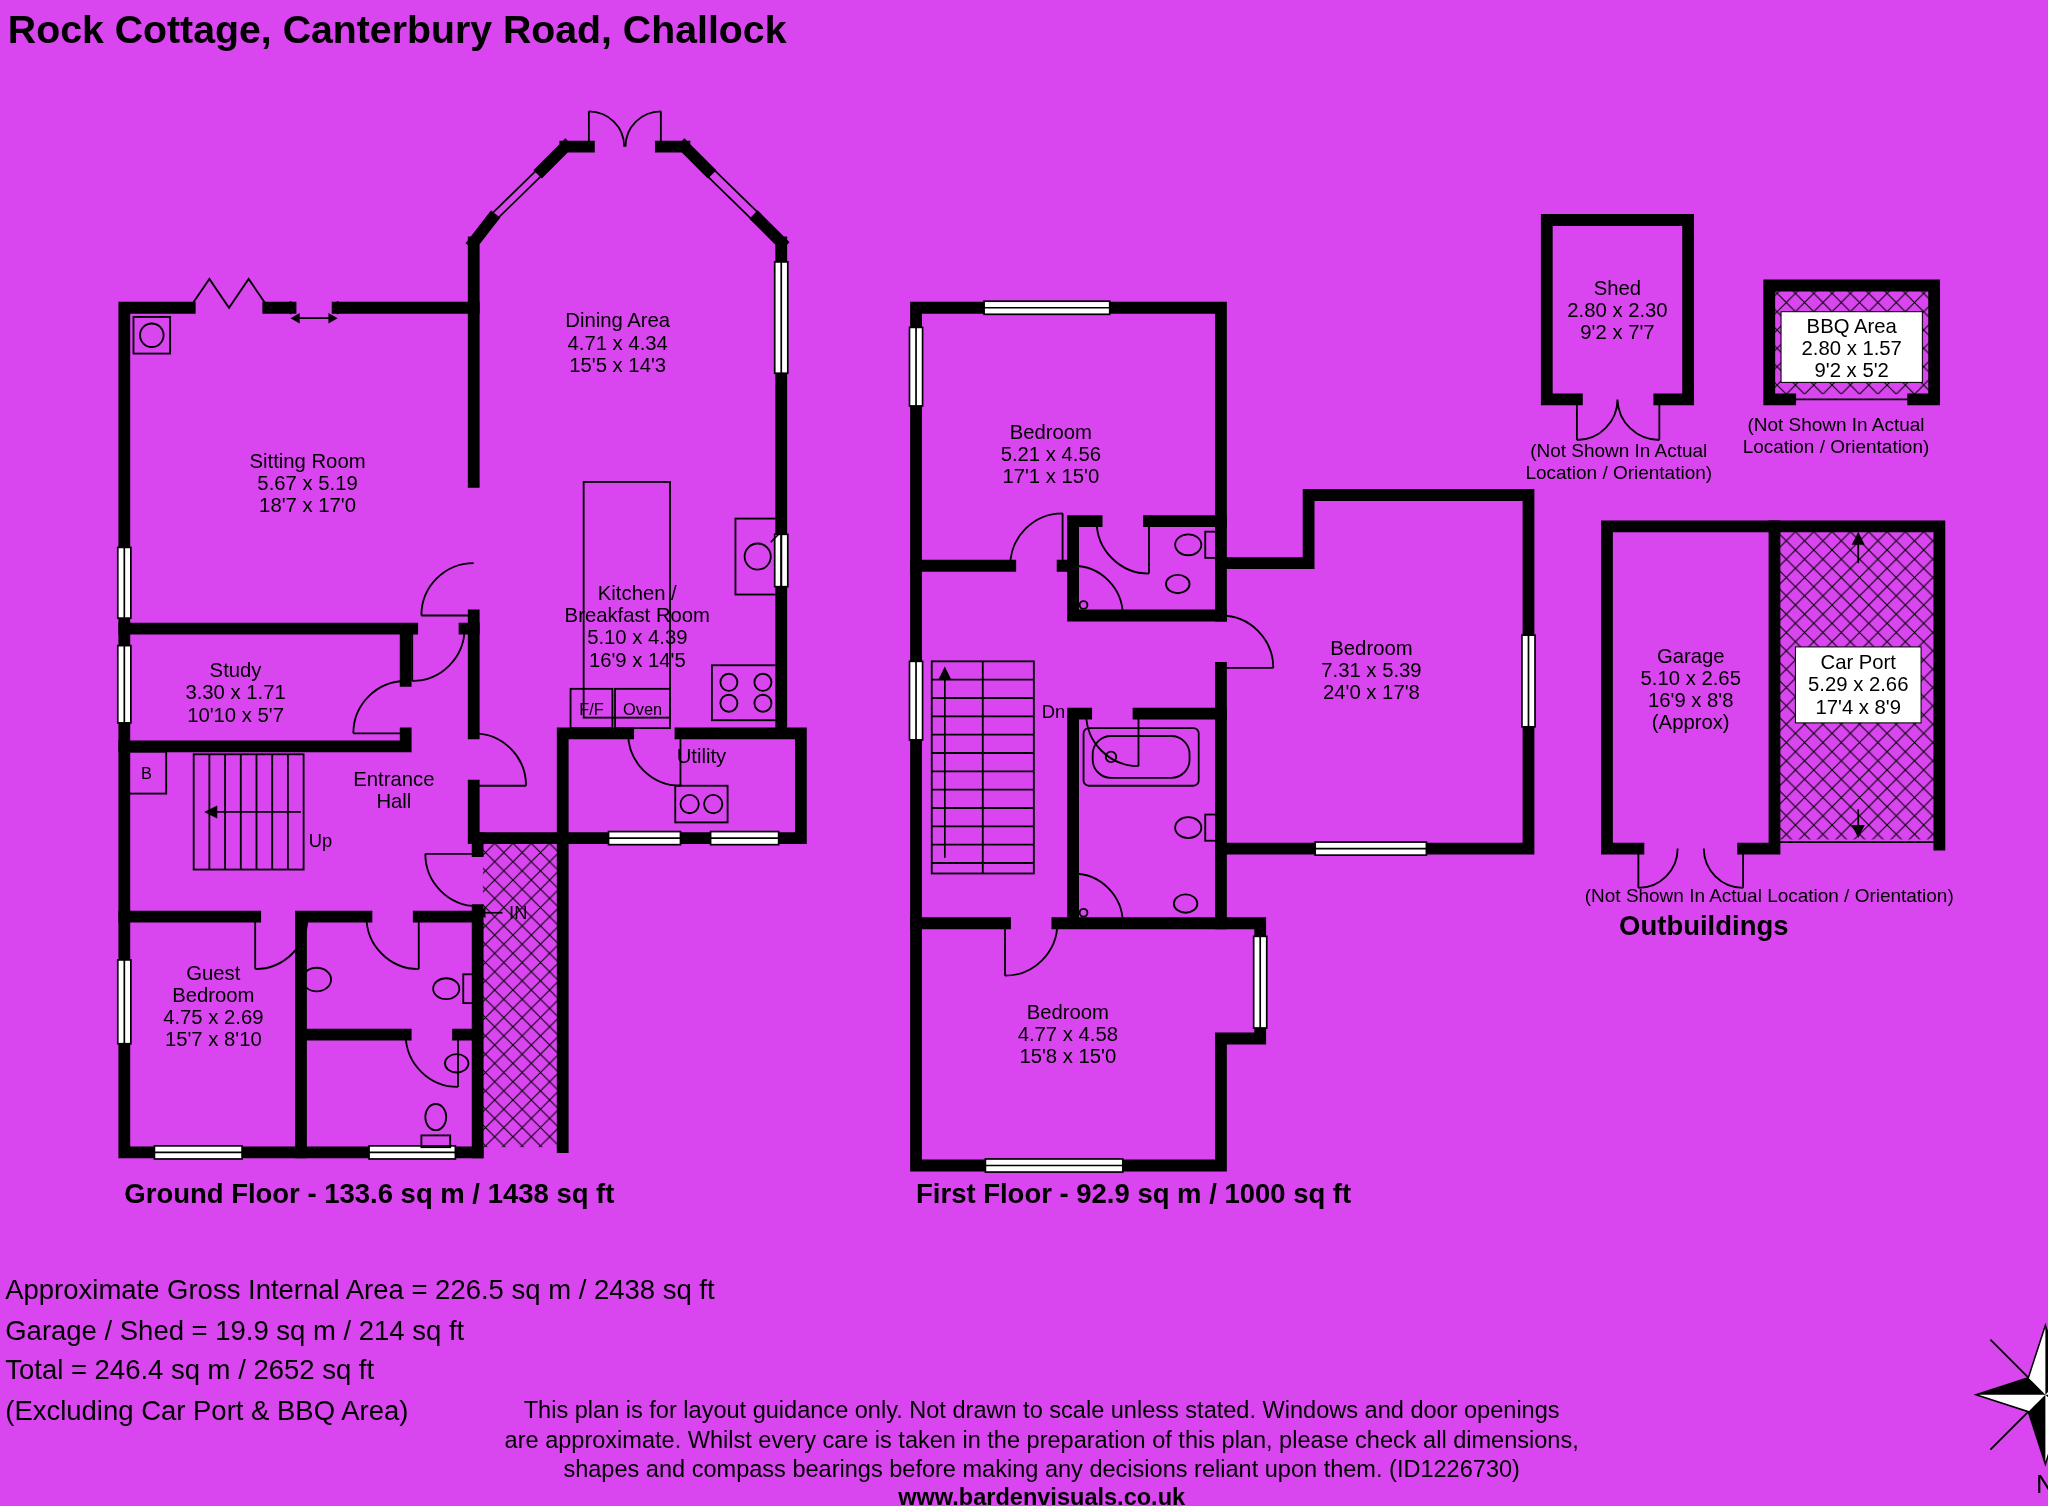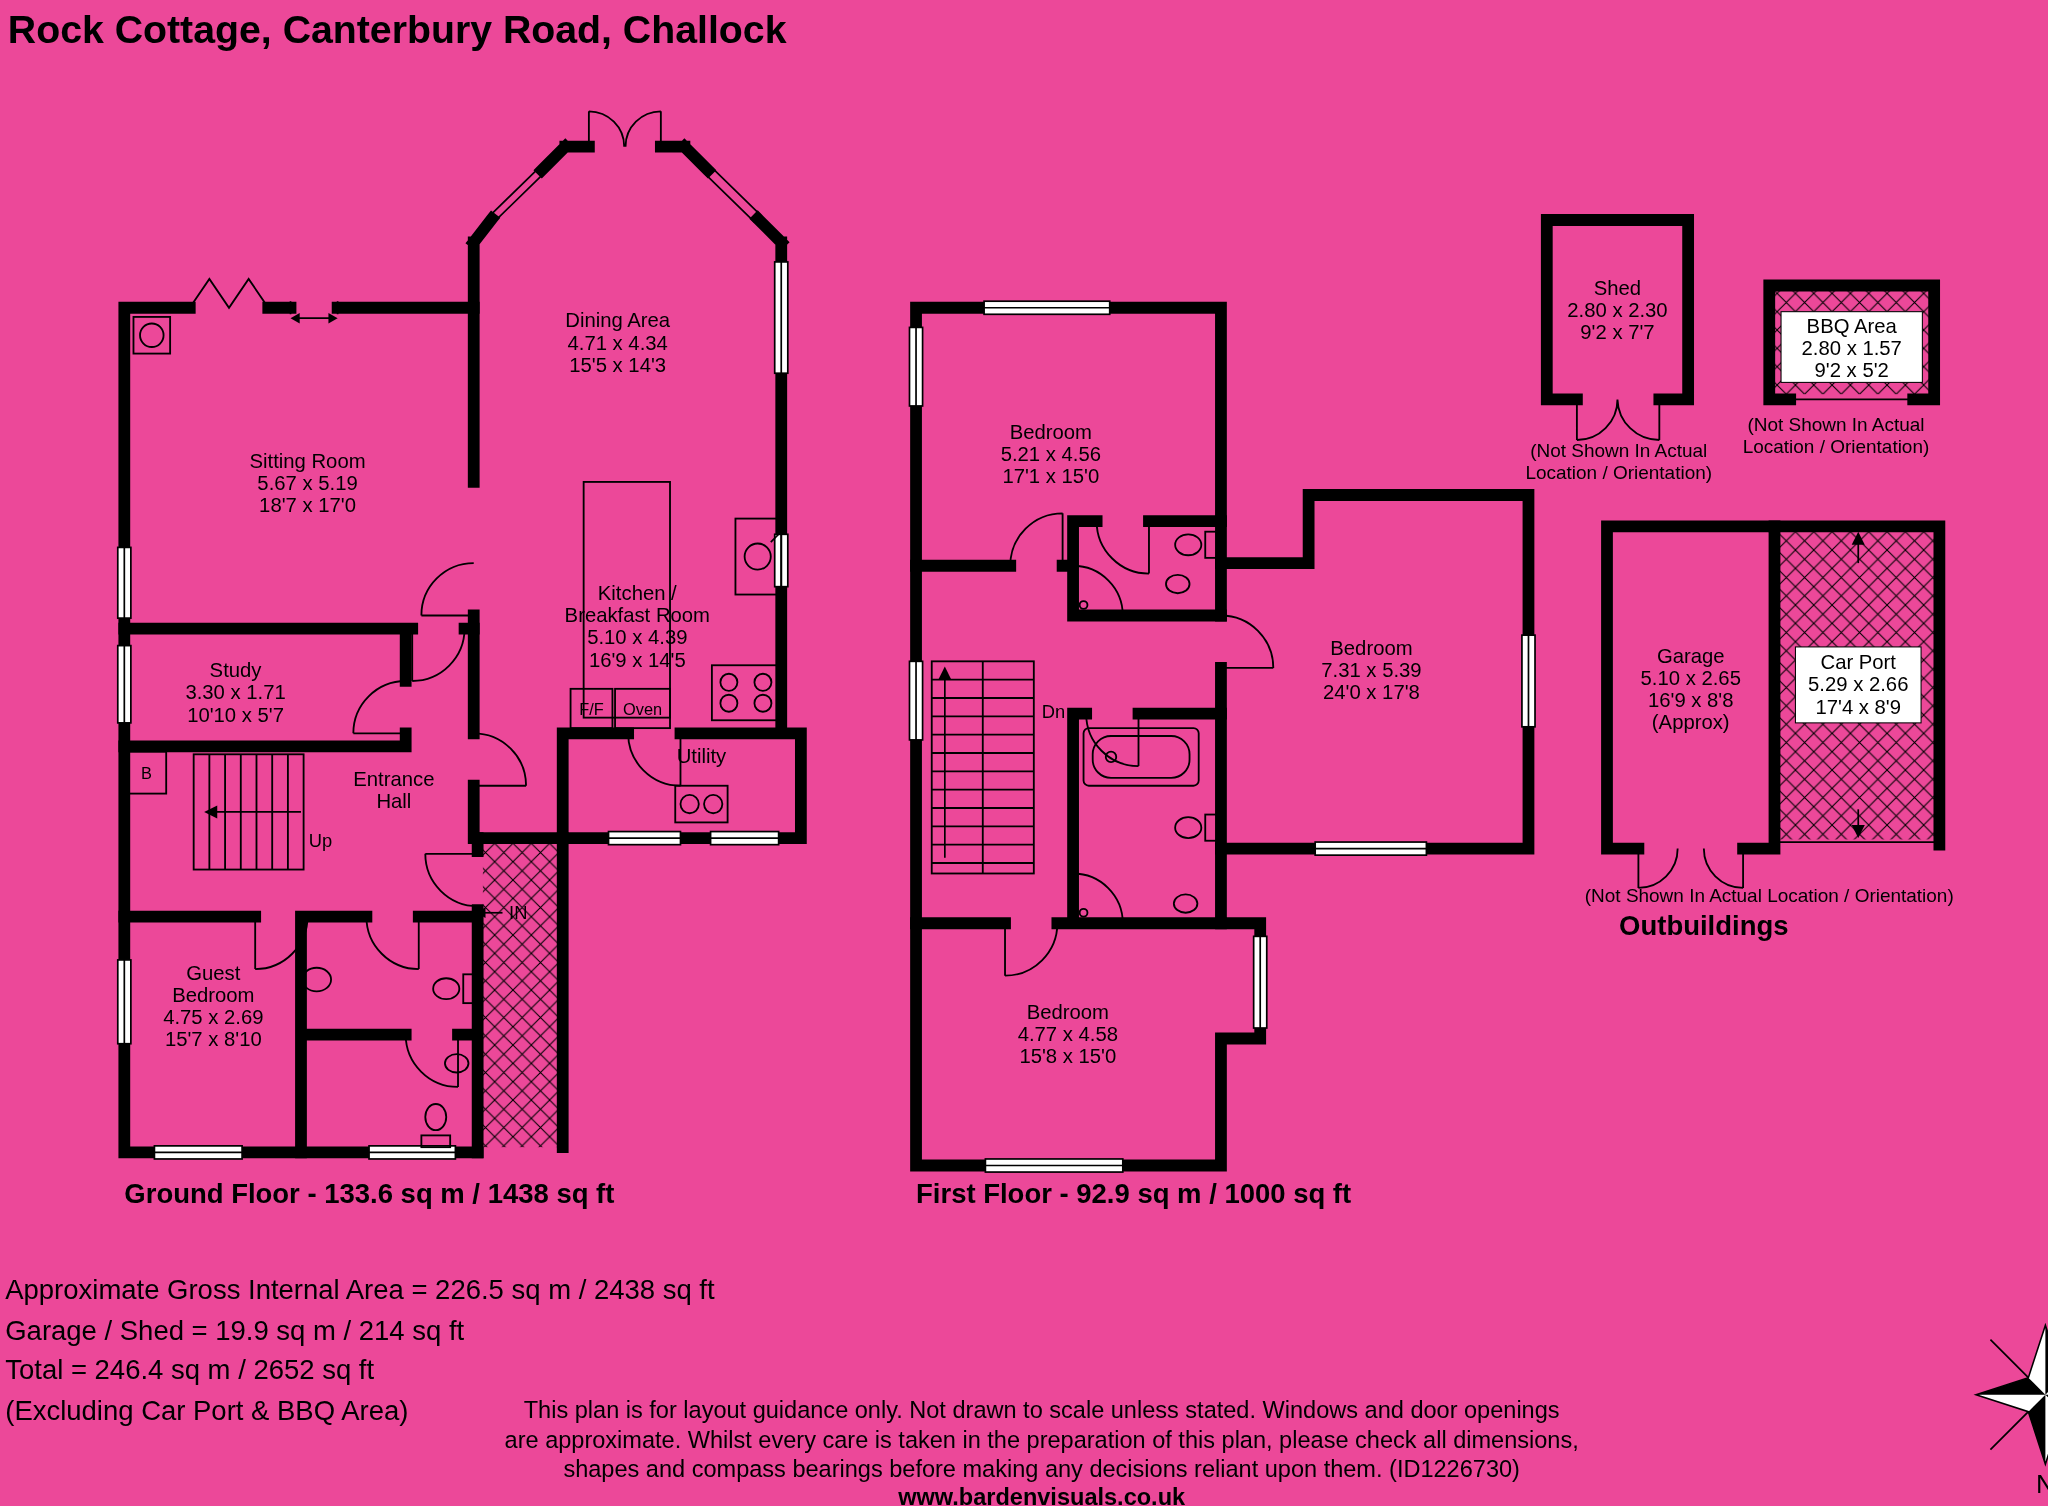--- a/index.html
+++ b/index.html
@@ -1,16 +1,16 @@
 <!DOCTYPE html>
 <html><head>
 <meta charset="utf-8">
 <style>
   html,body{margin:0;padding:0;background:#fff;}
-  #page{position:relative;width:2048px;height:1506px;background:#ec4899;overflow:hidden;}
+  #page{position:relative;width:2048px;height:1506px;background:#d946ef;overflow:hidden;}
   svg{display:block;}
   text{font-family:"Liberation Sans",sans-serif;fill:#000;}
   .rl{font-size:15.5px;text-anchor:middle;}
   .sm{font-size:12.5px;text-anchor:middle;}
   .an{font-size:14px;text-anchor:start;}
   .note{font-size:14.5px;text-anchor:middle;}
   .cap{font-size:21px;font-weight:bold;text-anchor:start;}
   .ttl{font-size:30px;font-weight:bold;text-anchor:start;}
   .sum{font-size:21px;text-anchor:start;}
   .disc{font-size:18px;text-anchor:middle;}

